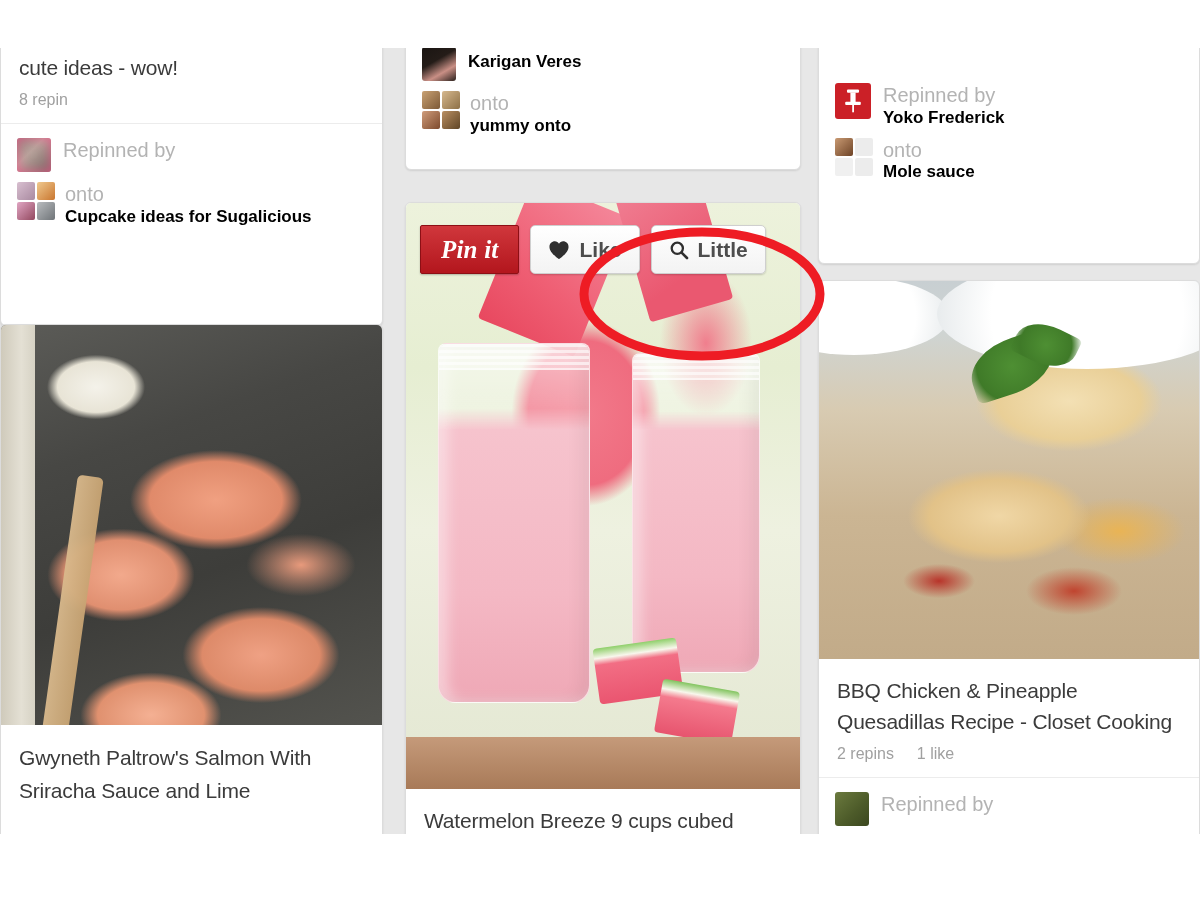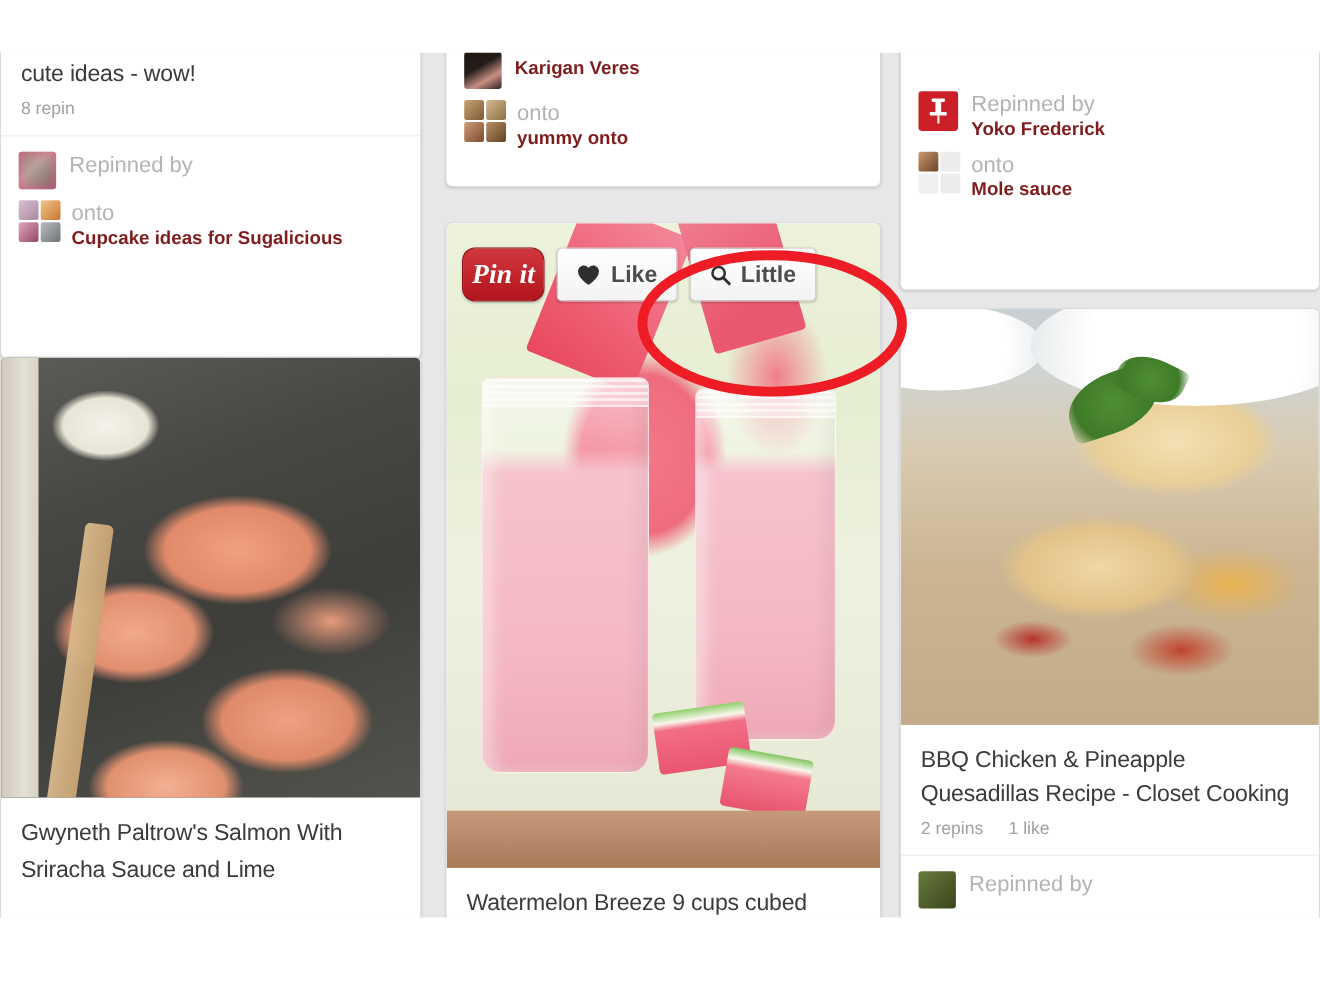--- a/index.html
+++ b/index.html
@@ -108,21 +108,21 @@
     border-radius: 2px;
   }
   .attrib-text { line-height: 1.18; padding-top: 1px; }
   .attrib-label {
     font-size: 20px;
     color: #b3b3b3;
     display: block;
   }
   .attrib-value {
     font-size: 17px;
-    color: #7f1d1d;
+    color: #000000;
     font-weight: bold;
     display: block;
     white-space: nowrap;
   }
 
   
   .pin-badge {
     width: 36px; height: 36px;
     flex: 0 0 36px;
     margin-right: 12px;
@@ -217,23 +217,23 @@
   .actionbar {
     position: absolute;
     display: flex;
     align-items: center;
     gap: 11px;
     z-index: 5;
   }
   .btn-pinit {
     background: linear-gradient(180deg, #d0373c 0%, #b3161d 100%);
     border: 1px solid #8d0f15;
-    border-radius: 12px;
+    border-radius: 2px;
     color: #ffffff;
-    padding: 0 8px;
+    padding: 0 20px;
     height: 49px;
     display: flex; align-items: center; justify-content: center;
     font-family: "Liberation Serif", serif;
     font-style: italic;
     font-weight: bold;
     font-size: 25px;
     letter-spacing: 0.2px;
     box-shadow: 0 1px 2px rgba(0,0,0,.25);
     cursor: pointer;
   }

